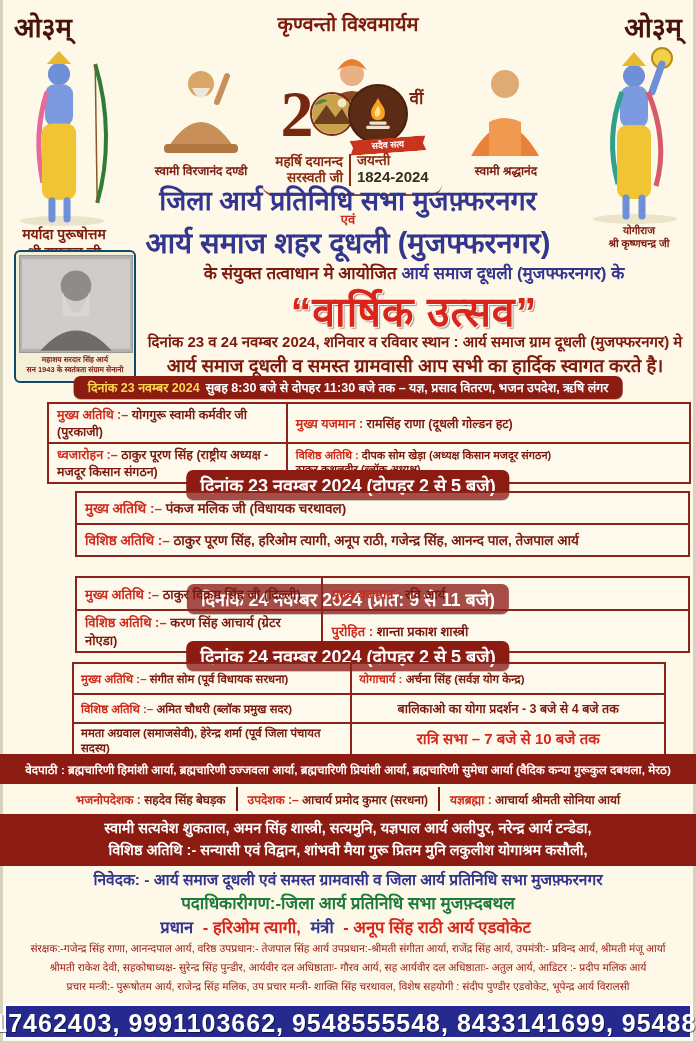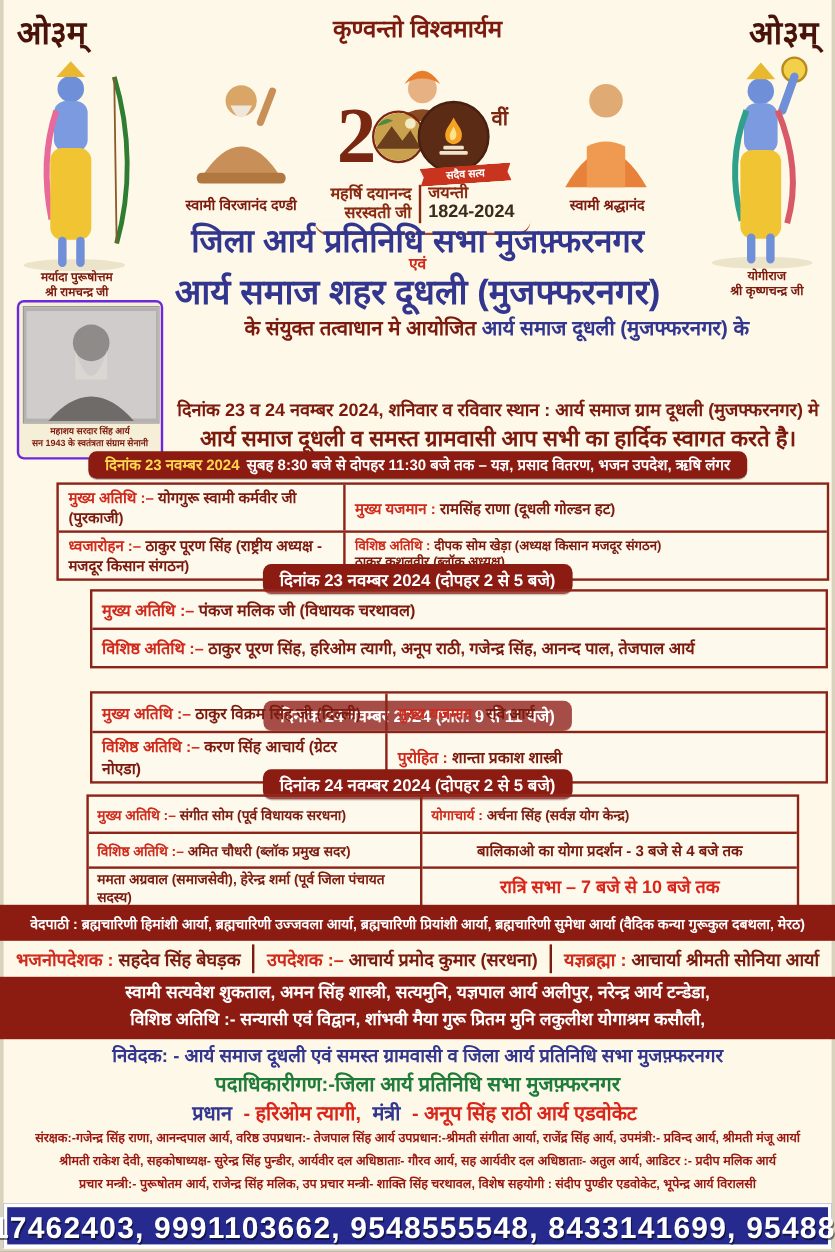--- a/index.html
+++ b/index.html
@@ -33,21 +33,21 @@
   .om-r{right:14px;}
   .invocation{top:10px;left:0;width:100%;text-align:center;font-size:20px;font-weight:bold;color:var(--maroon);}
 
   .fig{display:block;}
   .fig-ram{left:6px;top:50px;width:112px;height:176px;}
   .fig-krishna{right:4px;top:46px;width:114px;height:178px;}
   .fig-virjanand{left:150px;top:60px;width:102px;height:100px;}
   .fig-shraddhanand{left:458px;top:60px;width:94px;height:100px;}
 
   .cap{font-weight:bold;color:var(--maroon);text-align:center;}
-  .cap-ram{left:0px;top:226px;width:128px;font-size:10px;line-height:1.25;}
+  .cap-ram{left:0px;top:226px;width:128px;font-size:14px;line-height:1.25;}
   .cap-krishna{right:2px;top:224px;width:110px;font-size:10.5px;line-height:1.25;}
   .cap-virjanand{left:136px;top:162px;width:130px;font-size:12px;}
   .cap-shraddhanand{left:446px;top:162px;width:120px;font-size:12px;}
 
   
   .logo{left:258px;top:46px;width:188px;height:142px;}
   .logo-bust{position:absolute;left:59px;top:0;width:70px;height:55px;}
   .logo-row{position:absolute;left:0;top:38px;width:100%;display:flex;align-items:center;justify-content:center;}
   .logo-number{font-family:"Liberation Serif","DejaVu Serif",serif;font-size:66px;line-height:60px;font-weight:bold;color:#7a2712;}
   .circ{border-radius:50%;display:flex;align-items:center;justify-content:center;}
@@ -71,26 +71,26 @@
   .org2{top:222px;left:104px;width:488px;font-size:29px;font-weight:bold;color:var(--blue);}
   .line3{top:261px;left:140px;width:548px;font-size:17px;font-weight:bold;}
   .line3 .pfx{color:var(--maroon);}
   .line3 .hl{color:var(--blue);}
   .event-title{top:282px;left:140px;width:548px;font-size:41px;font-weight:bold;color:var(--bright-red);
     text-shadow:1px 1px 0 #fff,2px 2px 1px rgba(90,20,10,.45);letter-spacing:1px;}
   .date-line{top:331px;left:140px;width:550px;font-size:15px;font-weight:bold;color:var(--maroon);}
   .welcome-line{top:352px;left:140px;width:550px;font-size:18.5px;font-weight:bold;color:var(--maroon);}
 
   
-  .photo{left:14px;top:250px;width:122px;height:133px;background:#f6efd8;border:2px solid #6d28d9;border-radius:6px;padding:3px;box-sizing:border-box;}
+  .photo{left:14px;top:250px;width:122px;height:133px;background:#f6efd8;border:2px solid #0c4a6e;border-radius:6px;padding:3px;box-sizing:border-box;}
   .photo svg{width:100%;height:96px;display:block;border:1px solid #999;}
   .photo-cap{font-size:7.5px;font-weight:bold;color:var(--maroon);text-align:center;line-height:1.35;margin-top:2px;}
 
   
-  .banner{background:var(--banner);color:#fff;border-radius:7px;padding:3px 14px;font-size:14px;font-weight:bold;
+  .banner{background:var(--banner);color:#fff;border-radius:7px;padding:3px 14px;font-size:18px;font-weight:bold;
     left:50%;transform:translateX(-50%);white-space:nowrap;box-shadow:0 1px 0 rgba(0,0,0,.25);}
   .banner .b-date{color:var(--yellow);margin-right:6px;}
   .s-banner1{top:376px;font-size:12.5px;}
   .s-banner2{top:470px;}
   .s-banner3{top:584px;}
   .s-banner4{top:641px;}
 
   .tbl{border:2.5px solid var(--tblborder);background:rgba(255,255,255,.22);box-sizing:border-box;}
   .tbl .row{display:flex;align-items:center;}
   .tbl .row + .row{border-top:2px solid var(--tblborder);}
@@ -118,29 +118,29 @@
   .t4 .col{width:47%;display:flex;flex-direction:column;}
   .t4 .col.right{width:53%;border-left:2px solid var(--tblborder);}
   .t4 .trow{min-height:29px;display:flex;align-items:center;padding:1px 7px;box-sizing:border-box;}
   .t4 .trow + .trow{border-top:2px solid var(--tblborder);}
   .t4 .ratri{color:var(--bright-red);font-size:15px;font-weight:bold;justify-content:center;}
   .t4 .yoga-demo{justify-content:center;font-size:12.5px;}
 
   
   .band{left:0;width:696px;background:var(--banner);color:#fff;font-weight:bold;display:flex;align-items:center;justify-content:center;}
   .band-vedpathi{top:754px;height:30px;font-size:11.8px;}
-  .preachers{top:784px;left:4px;width:688px;height:30px;display:flex;align-items:center;justify-content:center;gap:10px;font-size:15px;}
+  .preachers{top:784px;left:4px;width:688px;height:30px;display:flex;align-items:center;justify-content:center;gap:10px;font-size:12px;}
   .pr-div{width:2px;height:24px;background:var(--maroon);}
   .band-vishisht{top:814px;height:52px;flex-direction:column;line-height:1.5;font-size:14.5px;}
   .nivedak{top:868px;left:0;width:696px;font-size:15.5px;font-weight:bold;color:var(--blue);}
   .padadhikari{top:891px;left:0;width:696px;font-size:17px;font-weight:bold;color:var(--green);}
   .pradhan{top:915px;left:0;width:696px;font-size:16.5px;font-weight:bold;}
   .pradhan .pl{color:var(--blue);}
   .pradhan .pv{color:var(--bright-red);margin:0 5px;}
-  .officers{left:0;width:696px;font-size:10.5px;font-weight:bold;color:#9a1810;}
+  .officers{left:0;width:696px;font-size:10.5px;font-weight:normal;color:#9a1810;}
   .ol1{top:941px;}
   .ol2{top:960px;}
   .ol3{top:979px;}
   .phonebar{top:1003px;left:3px;width:690px;height:37px;background:var(--navy);border:3px solid #fff;box-sizing:border-box;
     display:flex;align-items:center;justify-content:center;color:#fff;font-size:25px;font-weight:bold;letter-spacing:1px;
     text-shadow:1px 1px 0 rgba(0,0,0,.5);}
 </style>
 </head>
 <body>
 
@@ -241,20 +241,21 @@
     <div class="logo-arc"></div>
   </div>
 
   <div class="abs ctr nowrap org1">जिला आर्य प्रतिनिधि सभा मुजफ़्फरनगर</div>
   <div class="abs ctr evam">एवं</div>
   <div class="abs ctr nowrap org2">आर्य समाज शहर दूधली (मुजफ्फरनगर)</div>
   <div class="abs ctr nowrap line3">
     <span class="pfx">के संयुक्त तत्वाधान मे आयोजित</span>
     <span class="hl">आर्य समाज दूधली (मुजफ्फरनगर) के</span>
   </div>
+  <div class="abs ctr nowrap event-title">“वार्षिक उत्सव”</div>
   <div class="abs ctr nowrap date-line">दिनांक 23 व 24 नवम्बर 2024, शनिवार व रविवार स्थान : आर्य समाज ग्राम दूधली (मुजफ्फरनगर) मे</div>
   <div class="abs ctr nowrap welcome-line">आर्य समाज दूधली व समस्त ग्रामवासी आप सभी का हार्दिक स्वागत करते है।</div>
 
   <div class="abs photo">
     <svg viewBox="0 0 110 92">
       <rect width="110" height="92" fill="#cfcccb"></rect>
       <rect width="110" height="92" fill="none" stroke="#b5b1ae" stroke-width="4"></rect>
       <circle cx="55" cy="28" r="15" fill="#8f8b88"></circle>
       <path d="M42 34 Q55 76 68 34 L68 58 L42 58 Z" fill="#dad6d2"></path>
       <path d="M20 92 Q55 52 90 92 Z" fill="#6f6b68"></path>
@@ -371,21 +372,21 @@
     <span><span class="lbl">यज्ञब्रह्मा :</span>
     <span class="val">आचार्या श्रीमती सोनिया आर्या</span></span>
   </div>
 
   <div class="abs band band-vishisht">
     <div class="nowrap">स्वामी सत्यवेश शुकताल, अमन सिंह शास्त्री, सत्यमुनि, यज्ञपाल आर्य अलीपुर, नरेन्द्र आर्य टन्डेडा,</div>
     <div class="nowrap">विशिष्ठ अतिथि :- सन्यासी एवं विद्वान, शांभवी मैया गुरू प्रितम मुनि लकुलीश योगाश्रम कसौली,</div>
   </div>
 
   <div class="abs ctr nowrap nivedak">निवेदक: - आर्य समाज दूधली एवं समस्त ग्रामवासी व जिला आर्य प्रतिनिधि सभा मुजफ़्फरनगर</div>
-  <div class="abs ctr nowrap padadhikari">पदाधिकारीगण:-जिला आर्य प्रतिनिधि सभा मुजफ़्फरनगर</div>
+  <div class="abs ctr nowrap padadhikari">पदाधिकारीगण:-जिला आर्य प्रतिनिधि सभा मुजफ़्दबथल</div>
 
   <div class="abs ctr nowrap pradhan">
     <span class="pl">प्रधान</span>
     <span class="pv">- हरिओम त्यागी,</span>
     <span class="pl">मंत्री</span>
     <span class="pv">- अनूप सिंह राठी आर्य एडवोकेट</span>
   </div>
 
   <div class="abs ctr nowrap officers ol1">संरक्षक:-गजेन्द्र सिंह राणा, आनन्दपाल आर्य, वरिष्ठ उपप्रधान:- तेजपाल सिंह आर्य उपप्रधान:-श्रीमती संगीता आर्या, राजेंद्र सिंह आर्य, उपमंत्री:- प्रविन्द आर्य, श्रीमती मंजू आर्या</div>
   <div class="abs ctr nowrap officers ol2">श्रीमती राकेश देवी, सहकोषाध्यक्ष- सुरेन्द्र सिंह पुन्डीर, आर्यवीर दल अधिष्ठाताः- गौरव आर्य, सह आर्यवीर दल अधिष्ठाताः- अतुल आर्य, आडिटर :- प्रदीप मलिक आर्य</div>

